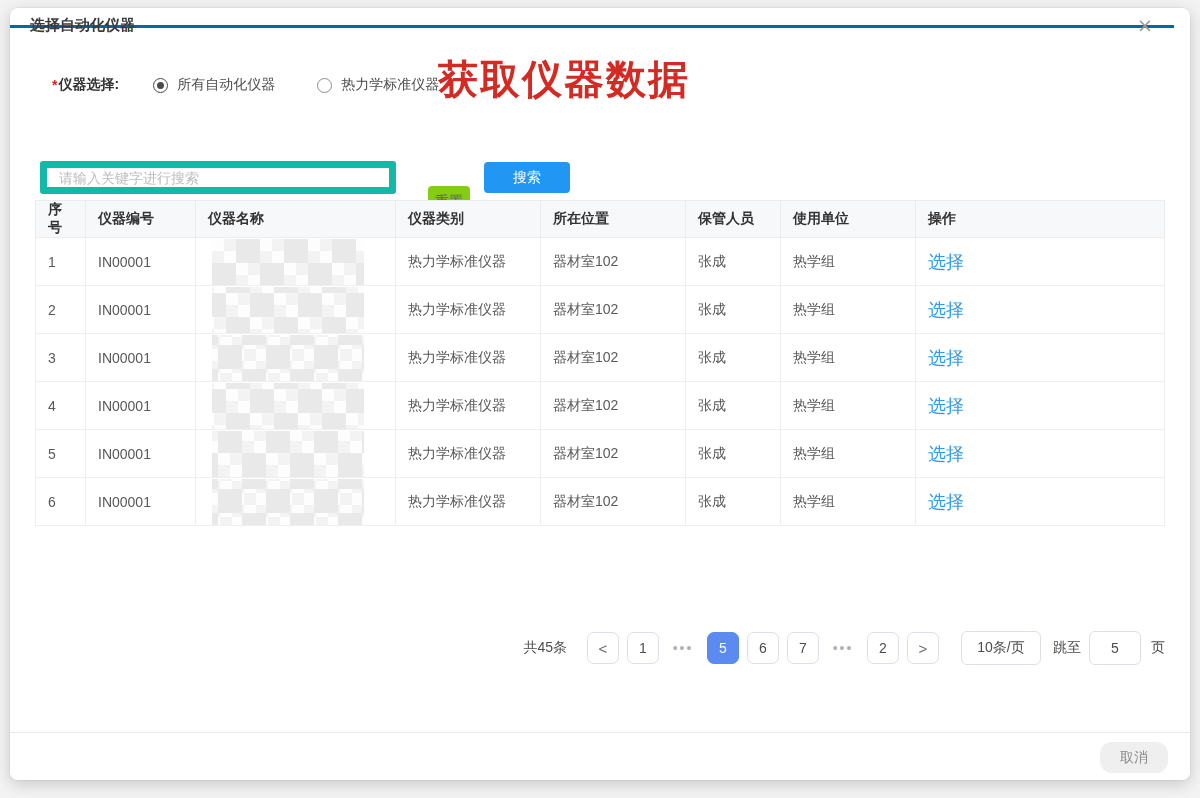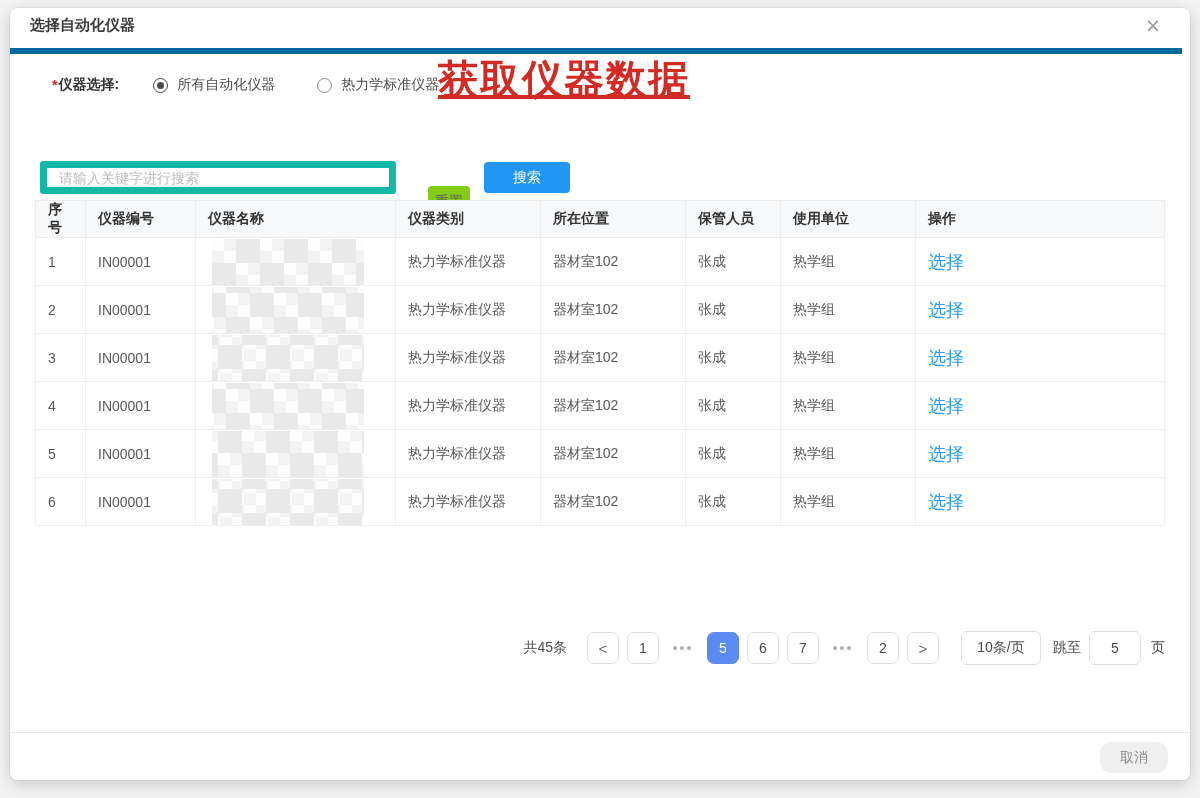--- a/index.html
+++ b/index.html
@@ -10,22 +10,22 @@
     position:relative;
     overflow:hidden;
   }
   .dialog {
     position:absolute; left:10px; top:8px; width:1180px; height:772px;
     background:#fff; border-radius:8px;
     box-shadow:0 4px 16px rgba(0,0,0,.18), 0 0 0 1px rgba(0,0,0,.03);
   }
   
   .dlg-header {
-    position:absolute; top:0; left:0; right:8px; height:46px;
-    border-bottom:6px solid #0369a1;
+    position:absolute; top:0; left:0; right:16px; height:20px;
+    border-bottom:3px solid #0369a1;
   }
   .dlg-title {
     position:absolute; left:20px; top:8px;
     font-size:15px; font-weight:700; color:#3b3b3b;
   }
   .close-btn {
     position:absolute; right:18px; top:6px; width:22px; height:22px;
     color:#9a9a9a; font-size:19px; line-height:22px; text-align:center;
     cursor:pointer; background:none; border:none;
     font-family:"DejaVu Sans",sans-serif;
@@ -50,21 +50,20 @@
   .radio-circle.checked::after {
     content:""; width:7px; height:7px; border-radius:50%; background:#4a4a4a;
   }
   .radio-label { color:#4d4d4d; }
   
   .annotation {
     position:absolute; left:428px; top:44px;
     font-family:"DejaVu Serif","Liberation Serif",serif;
     font-weight:700; font-size:40px; letter-spacing:2px;
     color:#d32a23;
-    text-decoration:underline;
   }
   
   .search-row { position:absolute; top:130px; left:30px; display:flex; align-items:center; }
   .search-input {
     width:356px; height:33px; border:7px solid #14b8a6; border-radius:3px;
     padding:0 12px; font-size:14px; color:#000000; outline:none;
     font-family:"Liberation Sans","DejaVu Sans",sans-serif;
   }
   .search-input::placeholder { color:#bdbdbd; }
   .btn {

